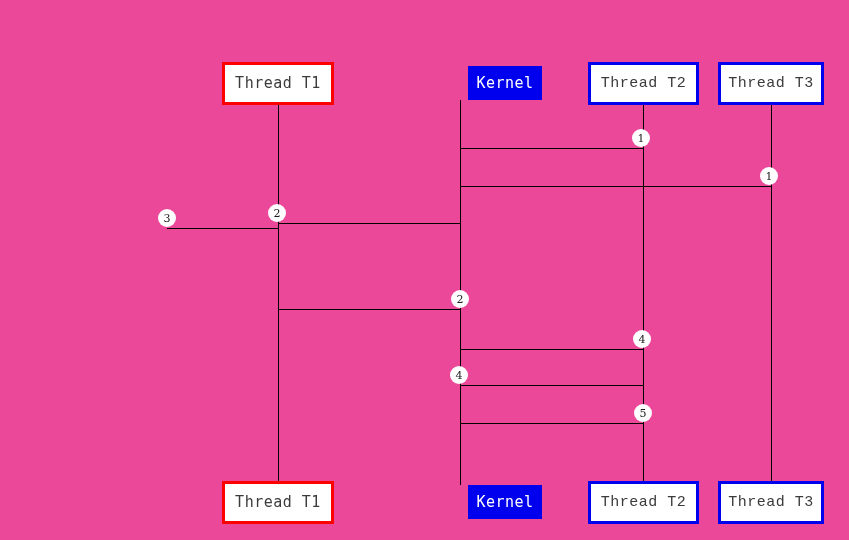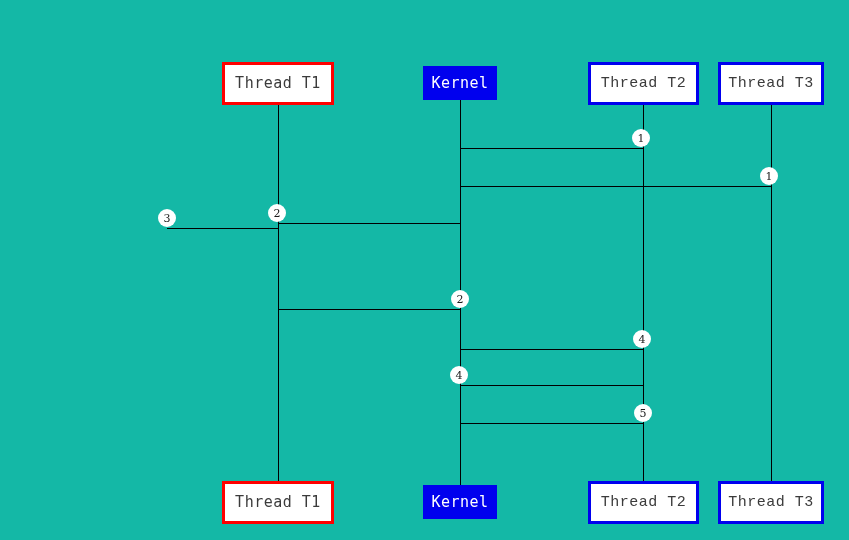--- a/index.html
+++ b/index.html
@@ -12,21 +12,21 @@
     height: 540px;
     position: relative;
     overflow: hidden;
     font-family: "DejaVu Sans", sans-serif;
   }
   #canvas {
     position: absolute;
     left: 0; top: 0;
     width: 849px;
     height: 540px;
-    background: #14b8a6;
+    background: #ec4899;
   }
   
   .participant {
     position: absolute;
     box-sizing: border-box;
     display: flex;
     align-items: center;
     justify-content: center;
     font-family: "DejaVu Sans Mono", monospace;
     font-size: 15px;
@@ -39,20 +39,21 @@
     color: #3b3b3b;
     border-style: solid;
     border-width: 3px;
   }
   .participant.red   { border-color: #ff0000; }
   .participant.blue  { border-color: #0000ee; font-family: Liberation Mono, monospace; }
   .participant.solid-blue {
     background: #0000ee;
     color: #ffffff;
     border: none;
+    margin-left: 45px;
   }
   
   .lifeline {
     position: absolute;
     width: 1px;
     background: #000000;
   }
   
   .msg-line {
     position: absolute;

